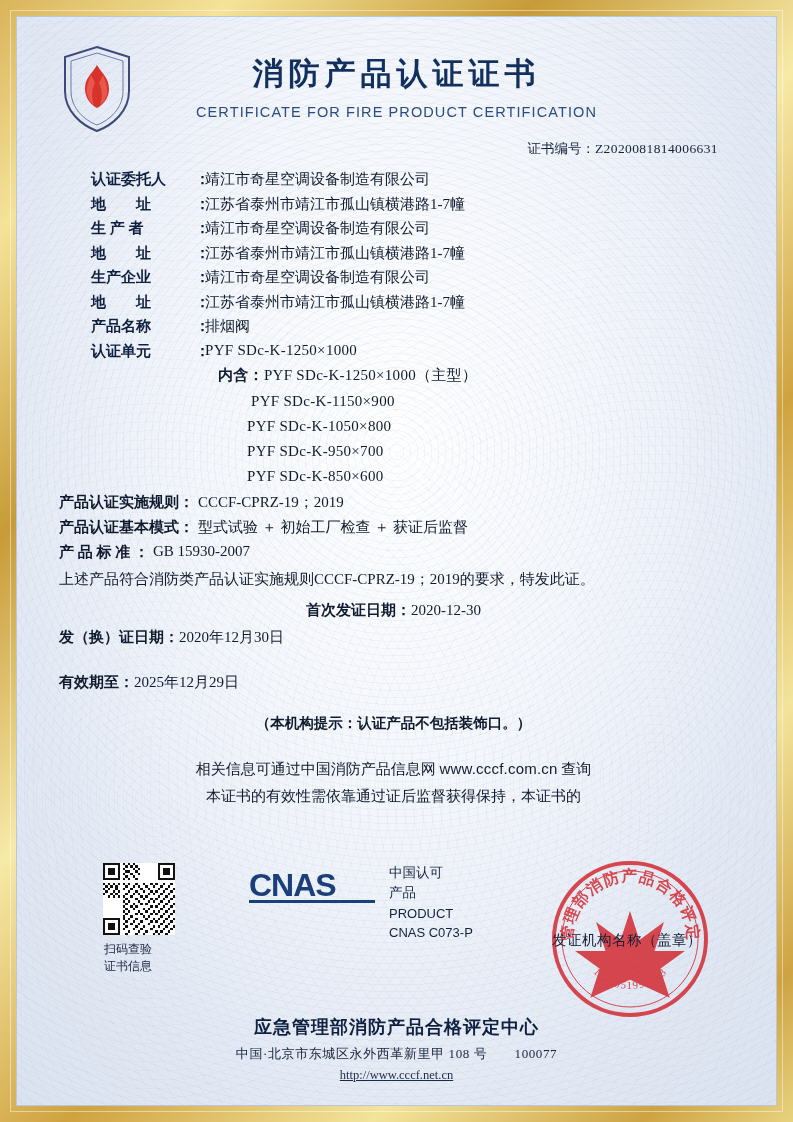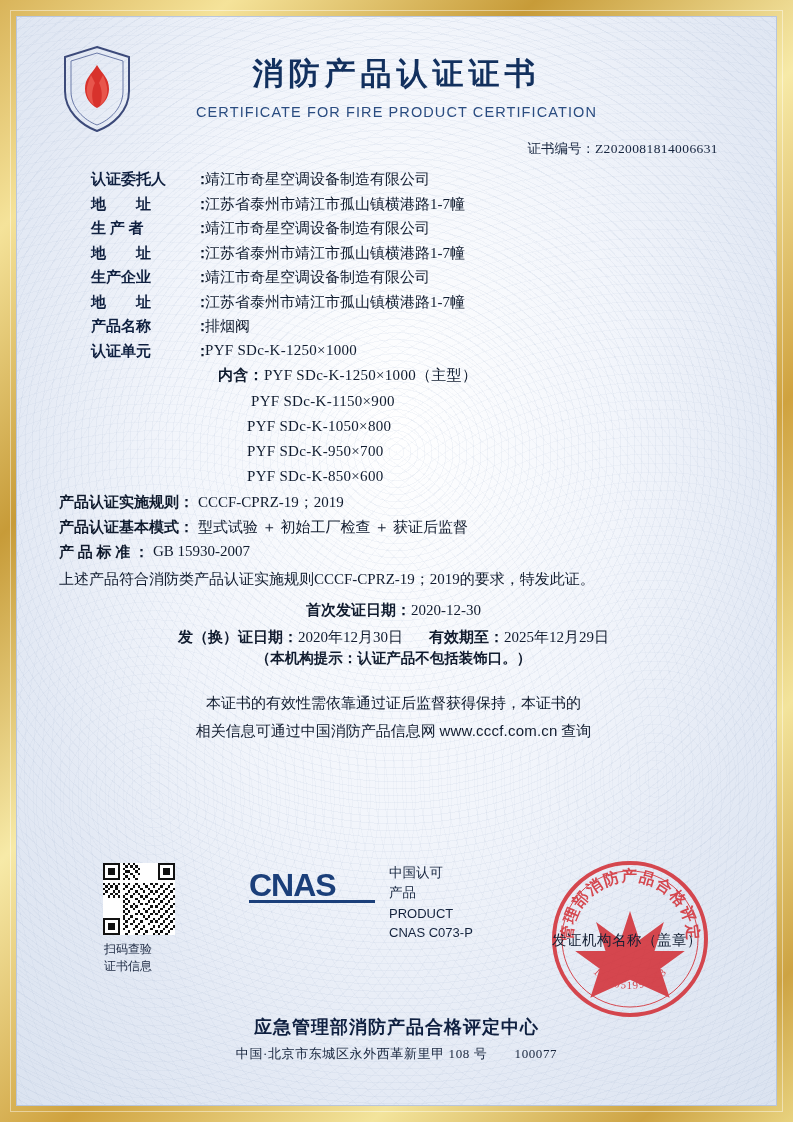--- a/index.html
+++ b/index.html
@@ -77,24 +77,24 @@
 
   .rule-row { display:flex; font-size:15px; margin-bottom:6px; color:#101b2e;text-align:right; }
   .rule-lbl { font-weight:700; white-space:nowrap; }
   .rule-val { margin-left:4px; }
 
   .para { font-size:15px; line-height:1.55; color:#101b2e; margin-top:2px; }
 
   .date-first { text-align:center; font-size:15px; margin-top:10px; color:#101b2e; }
   .date-first b { font-weight:700; }
 
-  .date-row { display:flex; justify-content:center; gap:26px; font-size:15px; margin-top:8px; color:#101b2e; }
+  .date-row { display:flex; justify-content:center; gap:26px; font-size:15px; margin-top:8px; color:#101b2e;flex-direction:column; }
   .date-row b { font-weight:700; }
 
-  .note { text-align:center; font-size:14.5px; margin-top:2px; font-weight:700; color:#101b2e; }
+  .note { text-align:center; font-size:14.5px; margin-top:22px; font-weight:700; color:#101b2e; }
 
   .valid-note { text-align:center; font-size:15px; margin-top:22px; line-height:1.8; color:#101b2e; }
   .valid-note .url { font-family:"Liberation Sans", sans-serif; letter-spacing:0.2px; }
 
   
   .bottom { position:absolute; left:0; right:0; bottom:0; height:248px; }
 
   .qr { position:absolute; left:86px; top:6px; width:72px; height:72px; }
   .qr-cap { position:absolute; left:68px; top:84px; font-size:12px; line-height:1.45; color:#1a2740; text-align:center; width:86px;}
 
@@ -218,24 +218,24 @@
           </div>
 
           <div class="date-row">
             <span><b>发（换）证日期：</b><span>2020年12月30日</span></span>
             <span><b>有效期至：</b><span>2025年12月29日</span></span>
           </div>
 
           <div class="note">（本机构提示：认证产品不包括装饰口。）</div>
 
           <div class="valid-note">
-            <div>本证书的有效性需依靠通过证后监督获得保持，本证书的</div>
             <div>
               <span>相关信息可通过中国消防产品信息网 </span><span class="url">www.cccf.com.cn</span><span> 查询</span>
             </div>
+            <div>本证书的有效性需依靠通过证后监督获得保持，本证书的</div>
           </div>
         </div>
       </div>
 
       <div class="bottom">
 
         <div class="qr">
           <svg width="72" height="72" viewBox="0 0 29 29" shape-rendering="crispEdges">
             <rect width="29" height="29" fill="#ffffff"></rect>
             <g fill="#111111">
@@ -472,17 +472,18 @@
               <path id="sealArcBottom" d="M 34 84 a 50 50 0 0 0 100 0" fill="none"></path>
               <text fill="#d2232a" font-size="11" font-family="Liberation Serif, serif" letter-spacing="1">
                 <textPath href="#sealArcBottom" startOffset="50%" text-anchor="middle">1103051996263</textPath>
               </text>
             </g>
           </svg>
         </div>
 
         <div class="org">应急管理部消防产品合格评定中心</div>
         <div class="addr">中国·北京市东城区永外西革新里甲 108 号　　100077</div>
+        <div class="site">http://www.cccf.net.cn</div>
       </div>
 
     </div>
   </div>
 </div>
 
 </body></html>

